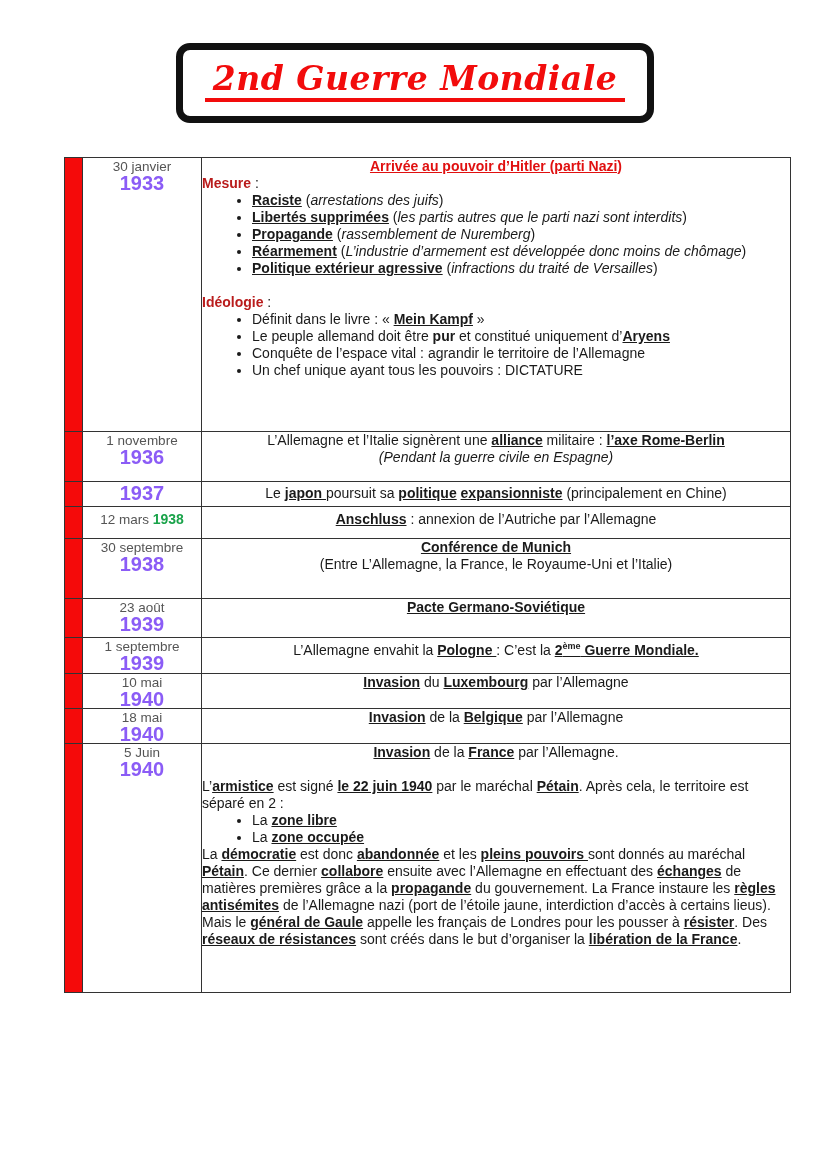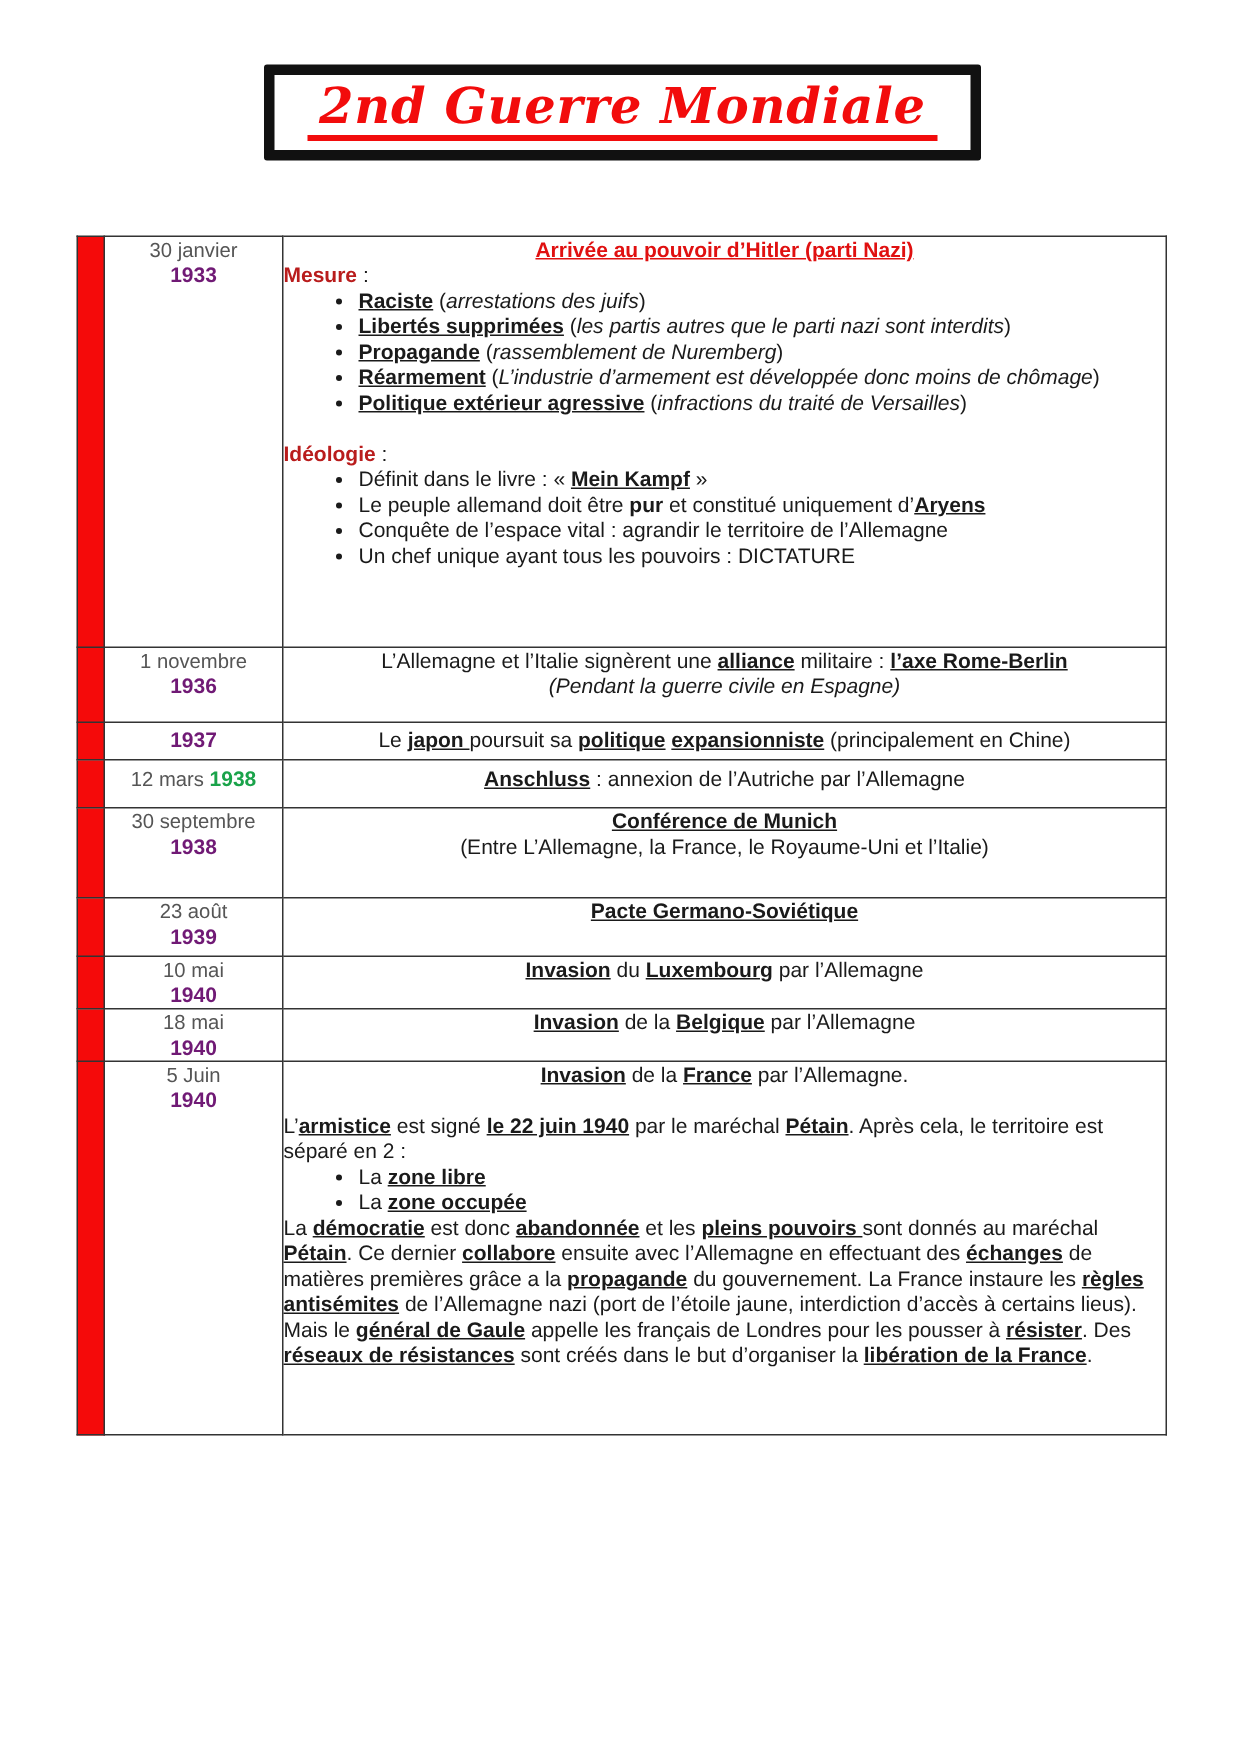--- a/index.html
+++ b/index.html
@@ -1,35 +1,35 @@
 <!DOCTYPE html>
 <html><head>
 <meta charset="utf-8">
 <style>
   html, body { margin: 0; padding: 0; background: #ffffff; }
   body { width: 828px; height: 1171px; position: relative; font-family: "Liberation Sans", sans-serif; color: #1a1a1a; }
   .title-box {
-    position: absolute; left: 176px; top: 43px; width: 478px; height: 64px;
-    border: 7px solid #111; border-radius: 2px; box-sizing: border-box; background: #fff;
+    position: absolute; left: 176px; top: 43px; width: 478px; height: 80px;
+    border: 7px solid #111; border-radius: 14px; box-sizing: border-box; background: #fff;
     display: flex; align-items: center; justify-content: center;
   }
   .title-text {
     font-family: "DejaVu Serif", serif; font-style: italic; font-weight: bold;
     font-size: 33px; color: #f20c0c; letter-spacing: 0.5px;
     border-bottom: 4px solid #f20c0c; line-height: 38px; padding: 0 8px; margin-top: -4px;
   }
   table.timeline {
-    position: absolute; left: 51px; top: 157px; width: 727px;
+    position: absolute; left: 64px; top: 157px; width: 727px;
     border-collapse: collapse; font-size: 14px; table-layout: fixed;
   }
   table.timeline td { border: 1px solid #333; vertical-align: top; padding: 0; }
   td.bar { width: 17px; background: #f50a0a; border-right: 1px solid #333; }
   td.date { width: 118px; text-align: center; line-height: 17px; padding-top: 1px; }
   .day { color: #555; font-size: 13.5px; display: block; }
-  .year { color: #701a75; font-weight: bold; font-size: 14px; display: block; }
+  .year { color: #8b5cf6; font-weight: bold; font-size: 20px; display: block; }
   .inline-year { color: #1aa34a; font-weight: bold; }
   td.content { padding: 1px 6px 2px 7px; line-height: 17px; color: #1a1a1a; }
   .center { text-align: center; }
   .b { font-weight: bold; }
   .bu { font-weight: bold; text-decoration: underline; }
   .i { font-style: italic; }
   .red-head { color: #e01010; font-weight: bold; text-decoration: underline; text-align: center; display: block; }
   .blue-head { color: #b91c1c; font-weight: bold; }
   ul { margin: 0; padding-left: 50px; }
   ul li { margin: 0; }
@@ -122,20 +122,30 @@
     <td class="bar"></td>
     <td class="date">
       <span class="day">23 août</span>
       <span class="year">1939</span>
     </td>
     <td class="content center">
       <span class="bu">Pacte Germano-Soviétique</span>
     </td>
   </tr>
 
+  <tr style="height:36px">
+    <td class="bar"></td>
+    <td class="date">
+      <span class="day">1 septembre</span>
+      <span class="year">1939</span>
+    </td>
+    <td class="content center">
+      <span>L’Allemagne envahit la </span><span class="bu">Pologne </span><span>: C’est la </span><span class="bu"><span>2</span><sup>ème</sup><span> Guerre Mondiale.</span></span>
+    </td>
+  </tr>
 
 
   <tr style="height:35px">
     <td class="bar"></td>
     <td class="date">
       <span class="day">10 mai</span>
       <span class="year">1940</span>
     </td>
     <td class="content center">
       <span class="bu">Invasion</span><span> du </span><span class="bu">Luxembourg</span><span> par l’Allemagne</span>

